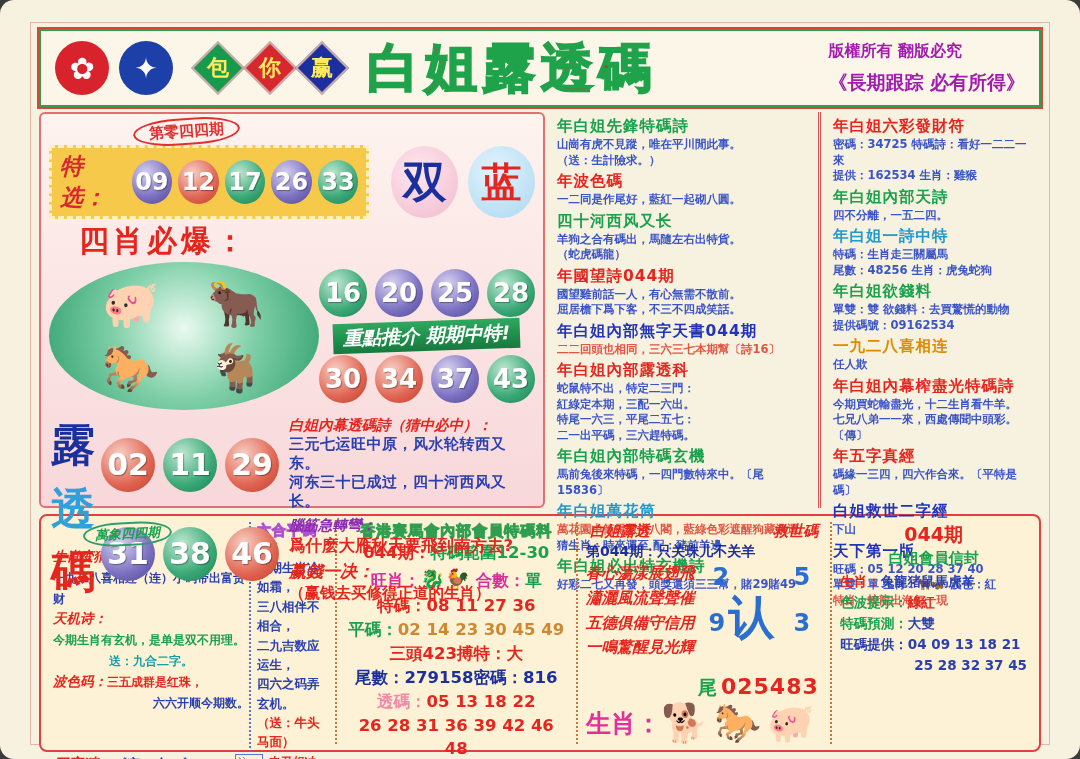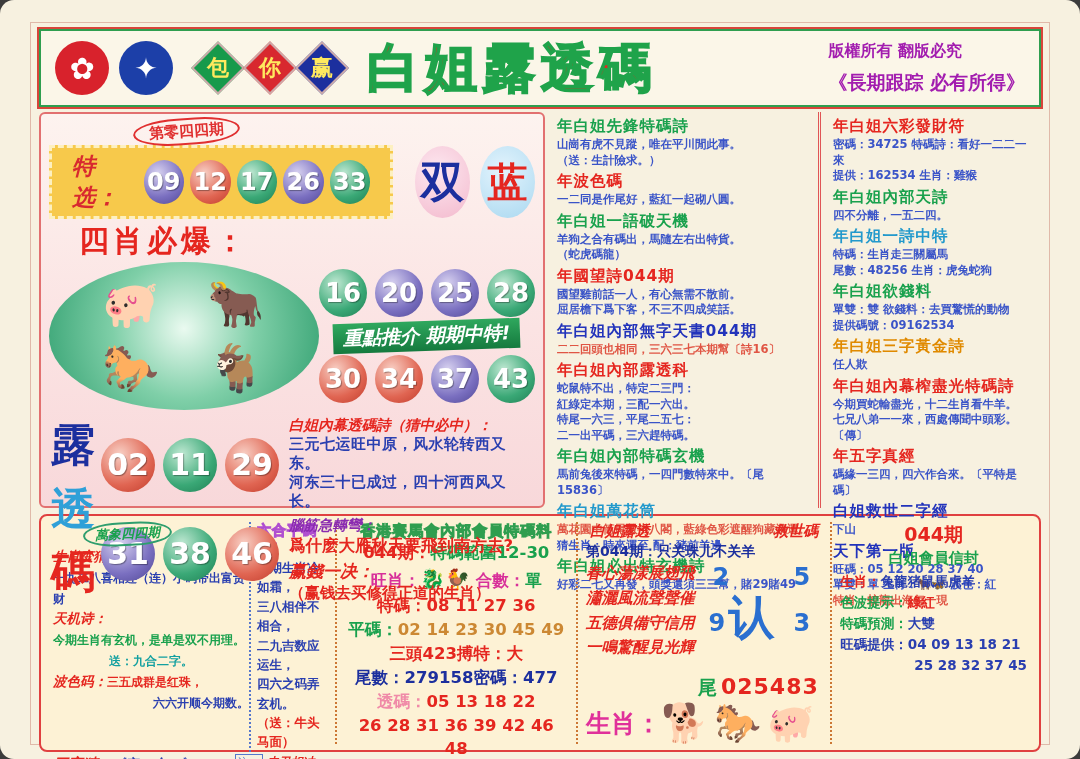--- a/index.html
+++ b/index.html
@@ -21,21 +21,21 @@
   .copyright { font-size:16px; font-weight:bold; }
   .tagline { font-size:19px; font-weight:bold; margin-top:8px; }
 
   
   .main { display:flex; height:396px; margin-top:5px; }
 
   
   .left-panel { width:506px; background:linear-gradient(180deg,#fdf3ef 0%,#fbe3e3 55%,#f8d8da 100%); border:2px solid #e27070; border-radius:6px; padding:4px 8px; position:relative; }
   .stamp { display:inline-block; border:2px solid #e03030; border-radius:50%/60%; color:#e03030; font-weight:bold; font-size:15px; padding:2px 14px; transform:rotate(-4deg); margin-left:84px; }
   .texuan-row { display:flex; align-items:center; }
-  .texuan-strip { background:#f7c94b; border:3px dashed #fdf0c0; display:flex; align-items:center; padding:3px 20px; gap:6px; }
+  .texuan-strip { background:#f7c94b; border:3px dashed #fdf0c0; display:flex; align-items:center; padding:3px 8px; gap:6px; }
   .texuan-label { color:#d8282f; font-style:italic; font-weight:bold; font-size:23px; margin-right:2px; }
   .ball { border-radius:50%; color:#fff; font-weight:bold; display:flex; align-items:center; justify-content:center; text-shadow:1px 1px 1px rgba(0,0,0,.35); }
   .b44 { width:44px; height:44px; font-size:24px; }
   .b48 { width:48px; height:48px; font-size:26px; }
   .b54 { width:54px; height:54px; font-size:30px; }
   .ball.green { background:radial-gradient(circle at 35% 30%,#bfe8d2,#3aa876 60%,#1e7d52); }
   .ball.purple { background:radial-gradient(circle at 35% 30%,#d8d2f0,#7a6fc0 60%,#4f4694); }
   .ball.red { background:radial-gradient(circle at 35% 30%,#f8cfc4,#e06552 60%,#c03a2a); }
   .big-circle { width:72px; height:72px; border-radius:50%; display:flex; align-items:center; justify-content:center; font-weight:bold; }
   .c-shuang { background:radial-gradient(circle at 40% 35%,#fde8f0,#f3b9cd); color:#1c2f9e; font-size:44px; margin:0 10px 0 22px; }
@@ -227,21 +227,21 @@
       <div class="sec">
         <div class="sec-title t-green">年白姐先鋒特碼詩</div>
         <div class="sec-line">山崗有虎不見蹤，唯在平川閒此事。</div>
         <div class="sec-line">（送：生計險求。）</div>
       </div>
       <div class="sec">
         <div class="sec-title t-red">年波色碼</div>
         <div class="sec-line">一二同是作尾好，藍紅一起砌八圓。</div>
       </div>
       <div class="sec">
-        <div class="sec-title t-green">年白姐一語破天機</div>
+        <div class="sec-title t-green">四十河西风又长</div>
         <div class="sec-line">羊狗之合有碼出，馬隨左右出特貨。</div>
         <div class="sec-line">（蛇虎碼龍）</div>
       </div>
       <div class="sec">
         <div class="sec-title t-red">年國望詩044期</div>
         <div class="sec-line">國望雞前話一人，有心無需不散前。</div>
         <div class="sec-line">屈居檐下爲下客，不三不四成笑話。</div>
       </div>
       <div class="sec">
         <div class="sec-title t-navy">年白姐內部無字天書044期</div>
@@ -283,21 +283,21 @@
         <div class="sec-title t-blue">年白姐一詩中特</div>
         <div class="sec-line">特碼：生肖走三關屬馬</div>
         <div class="sec-line">尾數：48256 生肖：虎兔蛇狗</div>
       </div>
       <div class="sec">
         <div class="sec-title t-green">年白姐欲錢料</div>
         <div class="sec-line">單雙：雙 欲錢料：去買驚慌的動物</div>
         <div class="sec-line">提供碼號：09162534</div>
       </div>
       <div class="sec">
-        <div class="sec-title t-orange">年白姐三字黃金詩</div>
+        <div class="sec-title t-orange">一九二八喜相连</div>
         <div class="sec-line">任人欺</div>
       </div>
       <div class="sec">
         <div class="sec-title t-red">年白姐內幕榨盡光特碼詩</div>
         <div class="sec-line">今期買蛇輸盡光，十二生肖看牛羊。</div>
         <div class="sec-line">七兄八弟一一來，西處傳聞中頭彩。〔傳〕</div>
       </div>
       <div class="sec">
         <div class="sec-title t-red">年五字真經</div>
         <div class="sec-line">碼緣一三四，四六作合來。〔平特是碼〕</div>
@@ -353,21 +353,21 @@
 
     <div class="bsep"></div>
 
     <div class="bpanel panel-b">
       <div class="b-title">香港賽馬會內部會員特碼料</div>
       <div class="b-row"><span class="lab-red">044期：</span><span class="lab-green">特碼範圍12-30</span></div>
       <div class="b-row"><span class="lab-magenta">旺肖：</span><span class="zicon">🐉🐓</span> <span class="lab-magenta">合數：</span><span class="lab-green">單</span></div>
       <div class="b-row"><span class="lab-red">特碼：</span><span class="lab-red">08 11 27 36</span></div>
       <div class="b-row"><span class="lab-green">平碼：</span><span class="lab-orange">02 14 23 30 45 49</span></div>
       <div class="b-row lab-red">三頭423搏特：大</div>
-      <div class="b-row"><span class="lab-navy">尾數：</span><span class="lab-navy">279158</span><span class="lab-navy">密碼：</span><span class="lab-navy">477</span></div>
+      <div class="b-row"><span class="lab-navy">尾數：</span><span class="lab-navy">279158</span><span class="lab-navy">密碼：</span><span class="lab-navy">816</span></div>
       <div class="b-row"><span class="lab-pink">透碼：</span><span class="lab-red">05 13 18 22</span></div>
       <div class="b-row lab-red">26 28 31 36 39 42 46 48</div>
 
     </div>
 
     <div class="bsep"></div>
 
     <div class="bpanel panel-c">
       <div class="c-head">
         <span>白姐露透</span>

